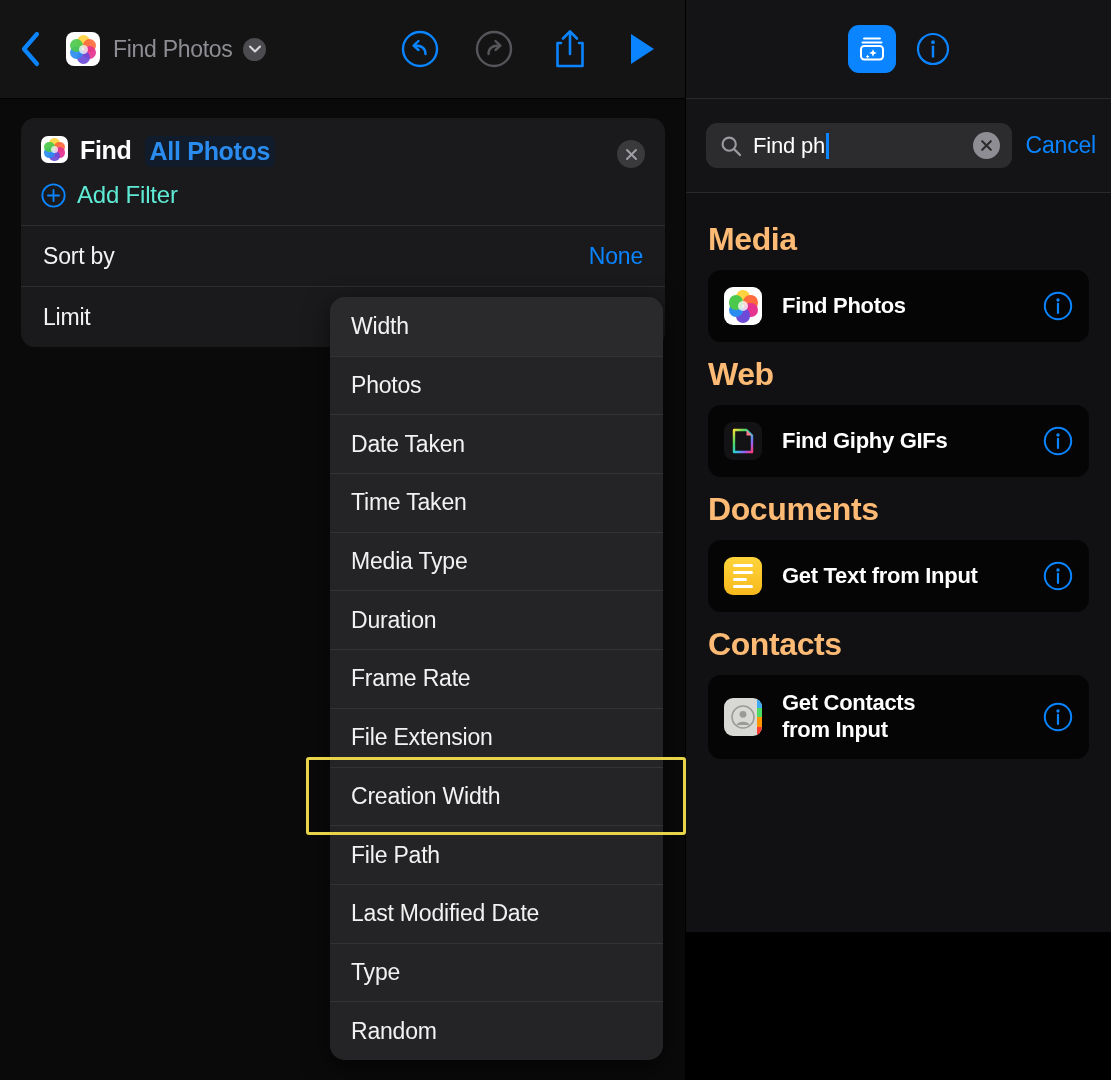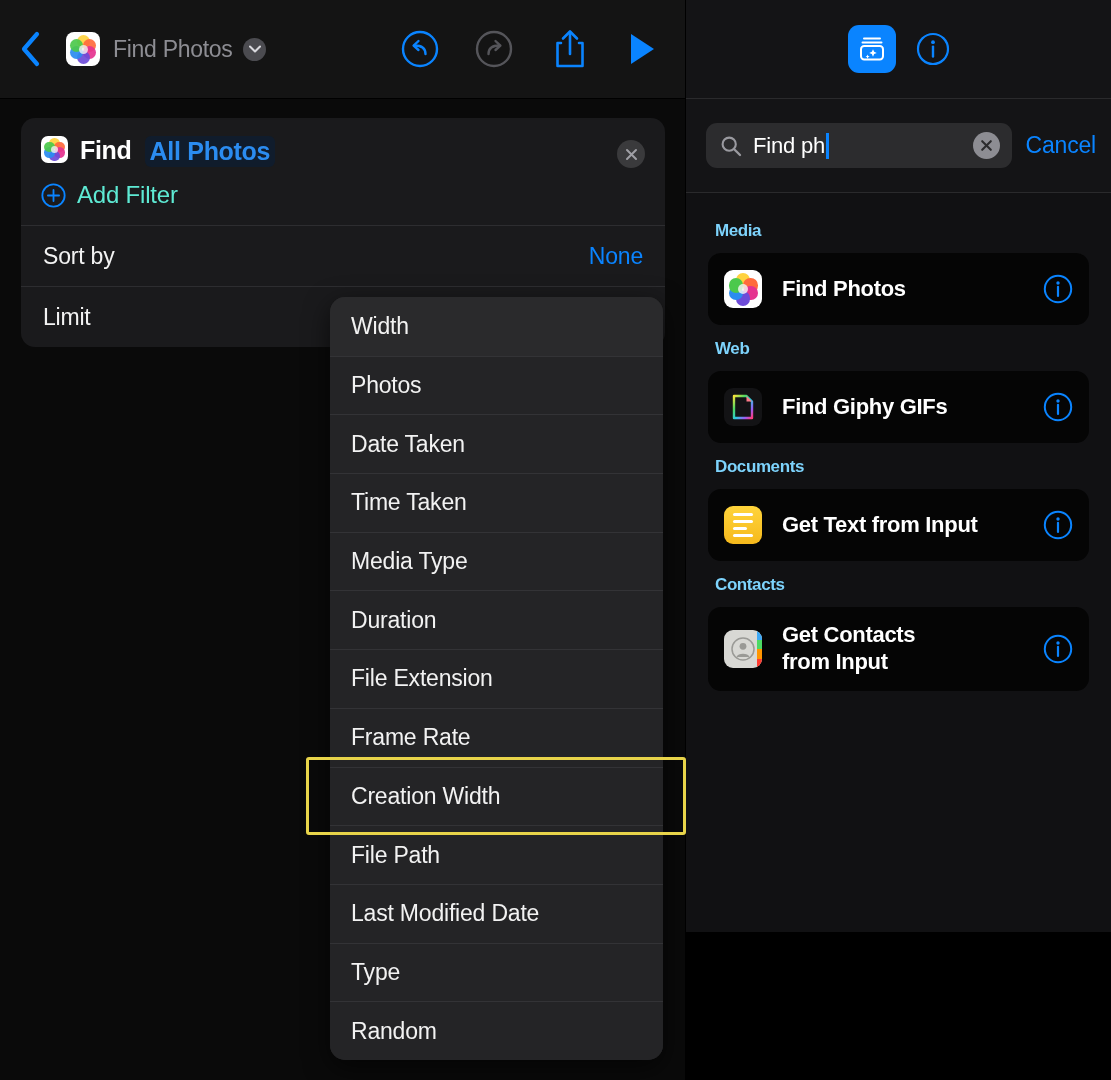--- a/index.html
+++ b/index.html
@@ -119,21 +119,21 @@
   .search-text { color: #fff; font-size: 22px; margin-left: 11px; letter-spacing: -.2px; white-space: nowrap; }
   .caret { width: 3px; height: 26px; background: #0a84ff; margin-left: 1px; }
   .sf-spacer { flex: 1; }
   .clear-x {
     width: 27px; height: 27px; border-radius: 50%; background: #8d8d93;
     display: flex; align-items: center; justify-content: center; flex: none; cursor: pointer;
   }
   .cancel-btn { color: #0a84ff; font-size: 23px; padding: 0 15px 0 14px; cursor: pointer; letter-spacing: -.2px; white-space: nowrap; }
 
   .results { padding: 14px 22px 0 22px; }
-  .sec-title { color: #7dd3fc; font-size: 17px; font-weight: 700; margin: 14px 0 12px 7px; letter-spacing: -.4px; }
+  .sec-title { color: #fdba74; font-size: 32px; font-weight: 700; margin: 14px 0 12px 0; letter-spacing: -.4px; }
   .res-card {
     background: #050505; border-radius: 13px; height: 72px;
     display: flex; align-items: center; padding: 0 16px 0 16px; margin-bottom: 12px;
     cursor: pointer;
   }
   .res-card.tall { height: 84px; }
   .res-ic { width: 38px; height: 38px; border-radius: 9px; flex: none; position: relative; overflow: hidden; }
   .res-name { color: #fff; font-size: 22px; font-weight: 700; margin-left: 20px; line-height: 1.22; letter-spacing: -.3px; }
   .res-spacer { flex: 1; }
   .info-i { width: 30px; height: 30px; flex: none; cursor: pointer; }
@@ -257,22 +257,22 @@
       </div>
     </div>
 
     <div class="menu">
       <div class="menu-item">Width</div>
       <div class="menu-item">Photos</div>
       <div class="menu-item">Date Taken</div>
       <div class="menu-item">Time Taken</div>
       <div class="menu-item">Media Type</div>
       <div class="menu-item">Duration</div>
+      <div class="menu-item">Frame Rate</div>
       <div class="menu-item">File Extension</div>
-      <div class="menu-item">Frame Rate</div>
       <div class="menu-item">Creation Width</div>
       <div class="menu-item">File Path</div>
       <div class="menu-item">Last Modified Date</div>
       <div class="menu-item">Type</div>
       <div class="menu-item">Random</div>
     </div>
 
     <div class="hl-box"></div>
   </div>
 

